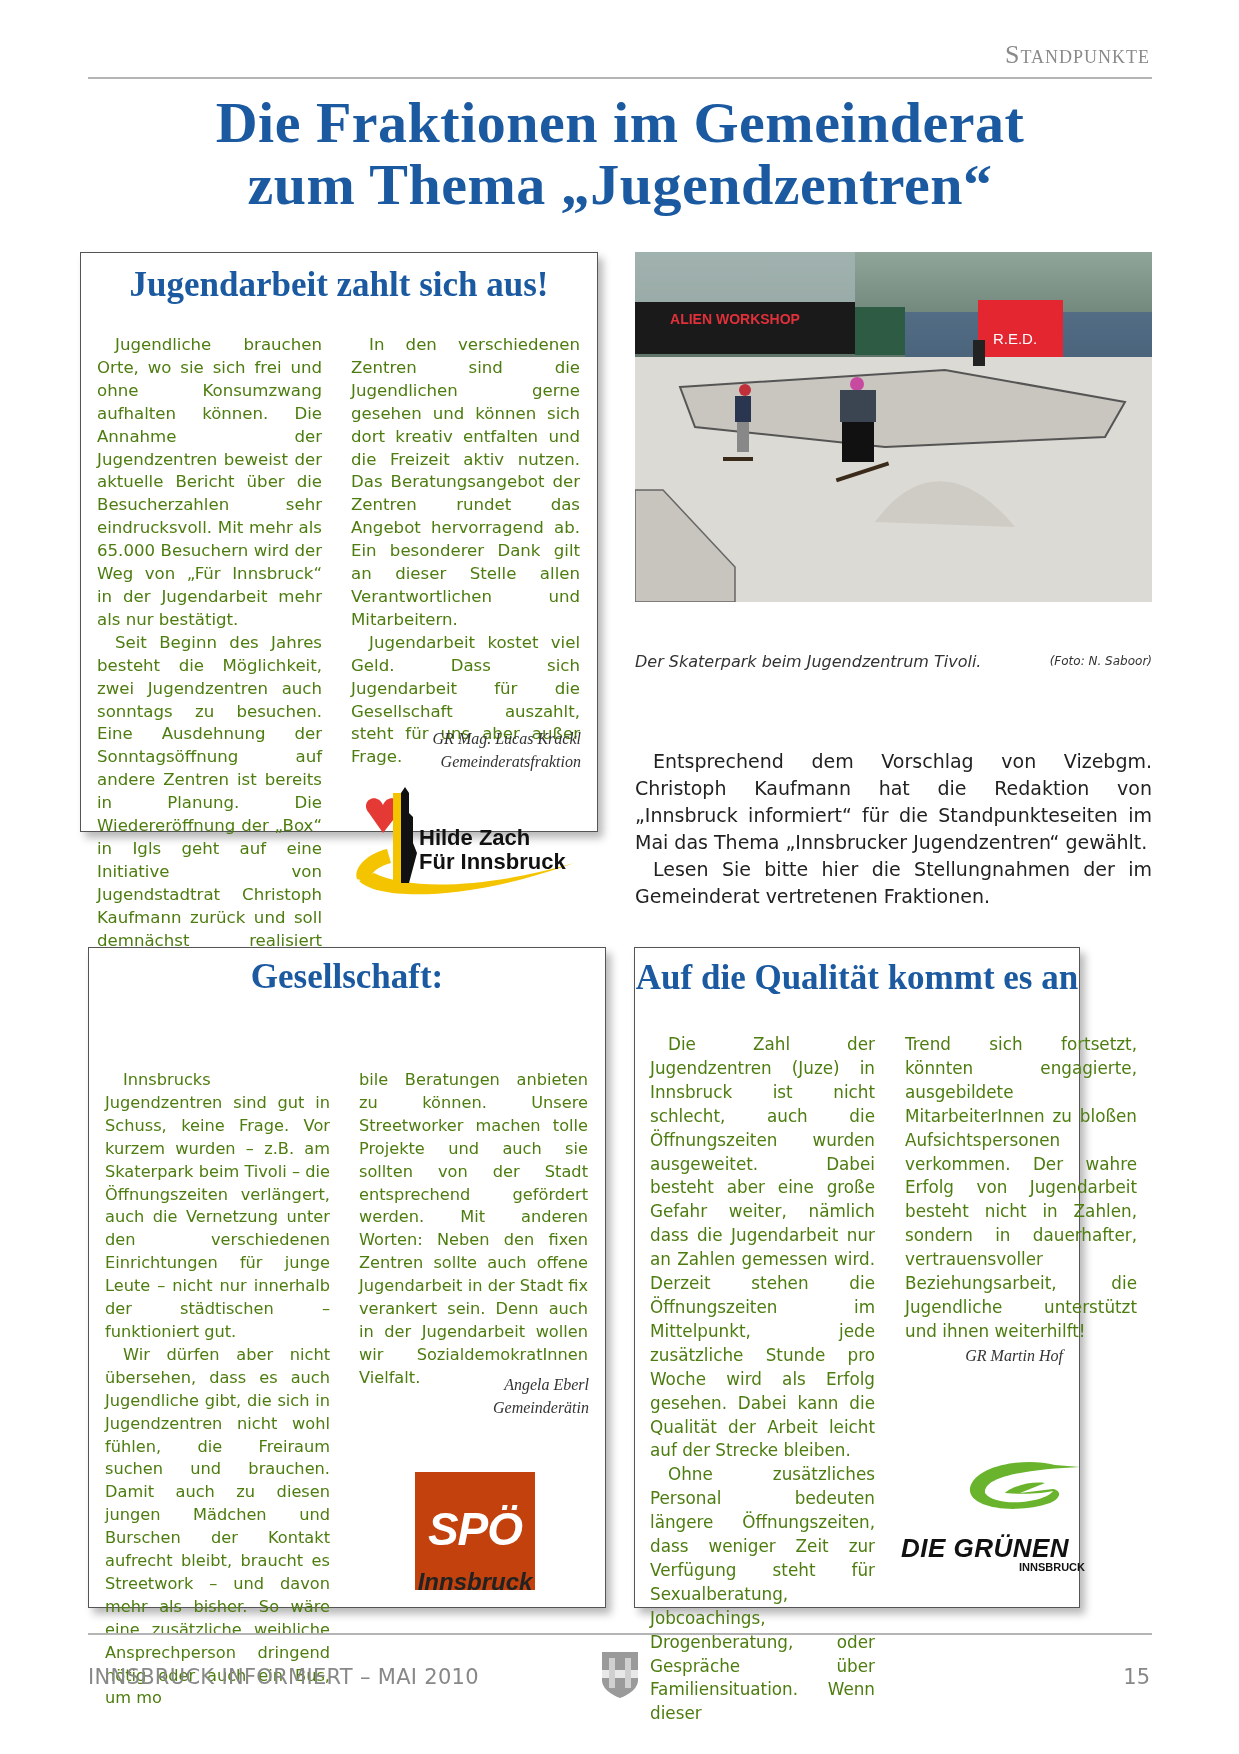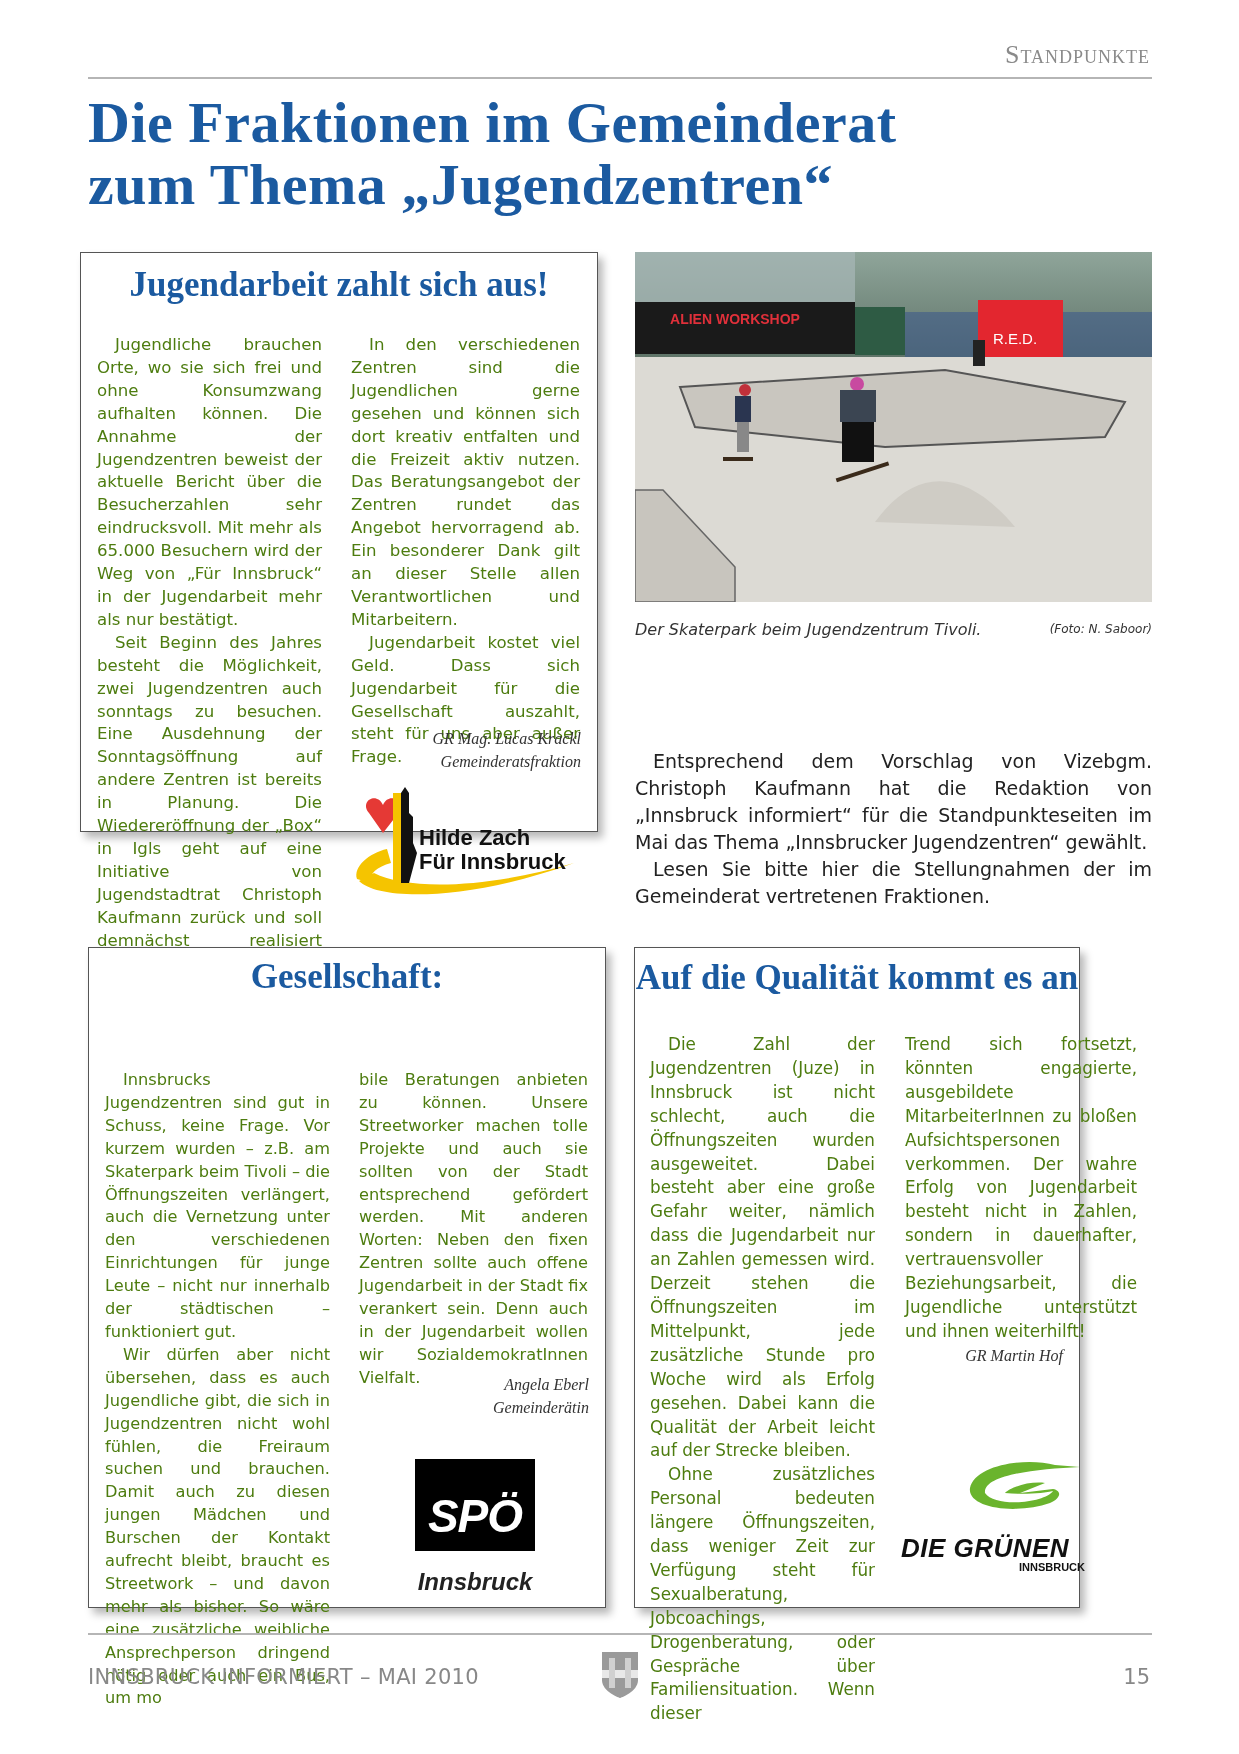--- a/index.html
+++ b/index.html
@@ -1,28 +1,28 @@
 <!DOCTYPE html>
 <html><head>
 <meta charset="utf-8">
 <style>
   html,body{margin:0;padding:0;background:#fff;}
   body{width:1239px;height:1754px;position:relative;overflow:hidden;font-family:"DejaVu Sans",sans-serif;color:#1e1e1e;}
   .abs{position:absolute;}
   .section-label{right:89px;top:40px;font-family:"Liberation Serif",serif;font-size:26px;color:#8a8a8a;letter-spacing:1px;font-variant:small-caps;}
   .rule{left:88px;width:1064px;height:2px;background:#b5b5b5;}
-  .main-title{left:88px;width:1064px;top:92px;font-family:"Liberation Serif",serif;font-weight:bold;color:#1b5aa0;font-size:58px;line-height:62px;letter-spacing:0.5px;}
+  .main-title{left:88px;width:1064px;top:92px;text-align:center;font-family:"Liberation Serif",serif;font-weight:bold;color:#1b5aa0;font-size:58px;line-height:62px;letter-spacing:0.5px;}
   .box{background:#fff;border:1.5px solid #555;box-shadow:5px 6px 8px rgba(0,0,0,0.28);box-sizing:border-box;}
   .box-title{position:absolute;font-family:"Liberation Serif",serif;font-weight:bold;color:#1b5aa0;text-align:center;}
   .col{position:absolute;font-size:16.6px;line-height:22.9px;text-align:justify;hyphens:none;color:#4d7c0f;margin-top:19px;}
   .col p{margin:0;text-indent:18px;}
   .col p.cont{text-indent:0;}
   .sig{position:absolute;font-style:italic;text-align:right;font-size:16px;line-height:23px;color:#333;font-family:Liberation Serif, serif;}
   .photo{left:635px;top:252px;width:517px;height:350px;overflow:hidden;background:#c4b5fd;}
-  .caption{left:635px;top:620px;width:517px;font-style:italic;font-size:16px;color:#333;}
+  .caption{left:635px;top:652px;width:517px;font-style:italic;font-size:16px;color:#333;}
   .credit{position:absolute;right:0;top:2px;font-size:12px;}
   .intro{left:635px;top:748px;width:517px;font-size:19px;line-height:27px;text-align:justify;color:#222;}
   .intro p{margin:0;text-indent:18px;}
   .footer-left{left:88px;top:1665px;font-size:21px;color:#888;letter-spacing:0.3px;}
   .footer-right{right:89px;top:1665px;font-size:21px;color:#888;}
   .crest{left:602px;top:1652px;width:36px;height:46px;}
 </style>
 </head>
 <body>
 
@@ -115,21 +115,21 @@
     <p>Innsbrucks Jugendzentren sind gut in Schuss, keine Frage. Vor kurzem wurden – z.B. am Skaterpark beim Tivoli – die Öffnungszeiten verlängert, auch die Vernetzung unter den verschiedenen Einrich­tungen für junge Leute – nicht nur innerhalb der städtischen – funktioniert gut.</p>
     <p>Wir dürfen aber nicht übersehen, dass es auch Ju­gendliche gibt, die sich in Jugendzentren nicht wohl fühlen, die Freiraum suchen und brauchen. Damit auch zu diesen jungen Mädchen und Burschen der Kontakt aufrecht bleibt, braucht es Streetwork – und davon mehr als bisher. So wäre eine zusätzliche weibliche An­sprechperson dringend nötig oder auch ein Bus, um mo­</p>
   </div>
   <div class="col" style="left:270px;top:102px;width:229px;font-size:16.2px;">
     <p class="cont">bile Beratungen anbieten zu können. Unsere Streetwor­ker machen tolle Projekte und auch sie sollten von der Stadt entsprechend geför­dert werden. Mit anderen Worten: Neben den fixen Zentren sollte auch offene Jugendarbeit in der Stadt fix verankert sein. Denn auch in der Jugendarbeit wollen wir SozialdemokratInnen Vielfalt.</p>
   </div>
   <div class="sig" style="right:16px;top:425px;">
     <div>Angela Eberl</div>
     <div>Gemeinderätin</div>
   </div>
-  <div class="abs" style="left:326px;top:511px;width:120px;height:92px;background:#000000;">
+  <div class="abs" style="left:326px;top:524px;width:120px;height:118px;background:#c2410c;">
     <div style="color:#fff;font-family:'Liberation Sans',sans-serif;font-weight:bold;font-style:italic;font-size:46px;text-align:center;margin-top:30px;letter-spacing:-1px;">SPÖ</div>
   </div>
   <div class="abs" style="left:326px;top:620px;width:120px;text-align:center;font-family:'Liberation Sans',sans-serif;font-weight:bold;font-style:italic;font-size:24px;color:#222;">Innsbruck</div>
 </div>
 
 <div class="abs box" style="left:634px;top:947px;width:446px;height:661px">
   <div class="box-title" style="left:0;right:0;top:10px;font-size:35px;">Auf die Qualität kommt es an</div>
   <div class="col" style="left:15px;top:66px;width:225px;font-size:16.8px;line-height:23.9px;">
     <p>Die Zahl der Jugendzen­tren (Juze) in Innsbruck ist nicht schlecht, auch die Öff­nungszeiten wurden ausge­weitet. Dabei besteht aber eine große Gefahr weiter, nämlich dass die Jugendar­beit nur an Zahlen gemes­sen wird. Derzeit stehen die Öffnungszeiten im Mit­telpunkt, jede zusätzliche Stunde pro Woche wird als Erfolg gesehen. Dabei kann die Qualität der Ar­beit leicht auf der Strecke bleiben.</p>
     <p>Ohne zusätzliches Perso­nal bedeuten längere Öff­nungszeiten, dass weniger Zeit zur Verfügung steht für Sexualberatung, Jobcoa­chings, Drogenberatung, oder Gespräche über Fami­liensituation. Wenn dieser</p>

